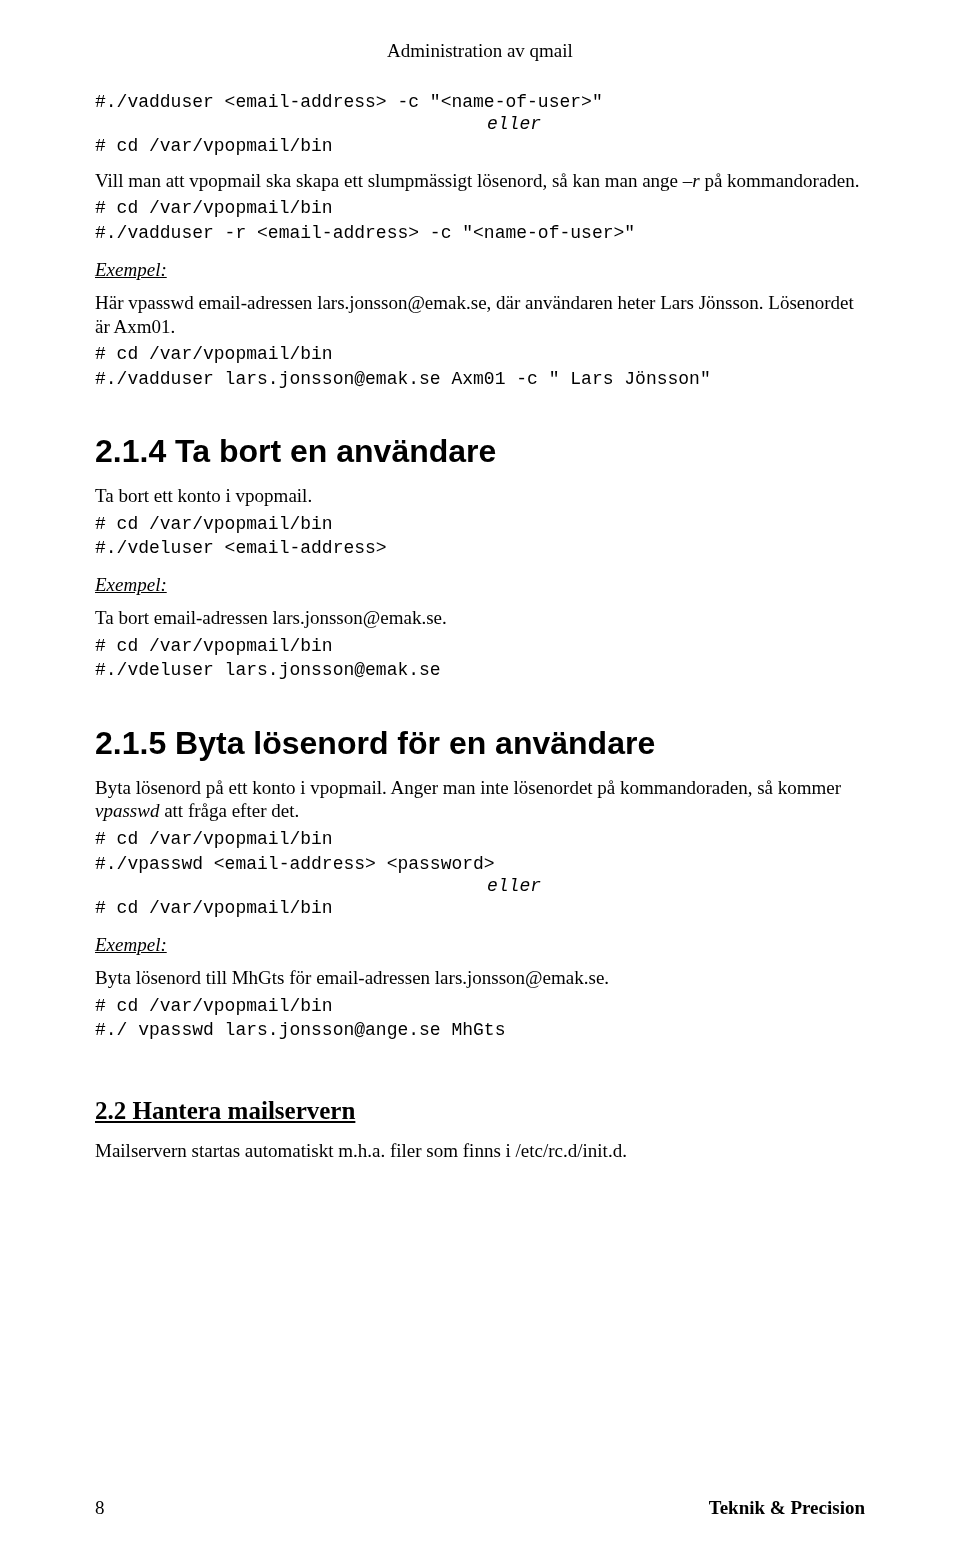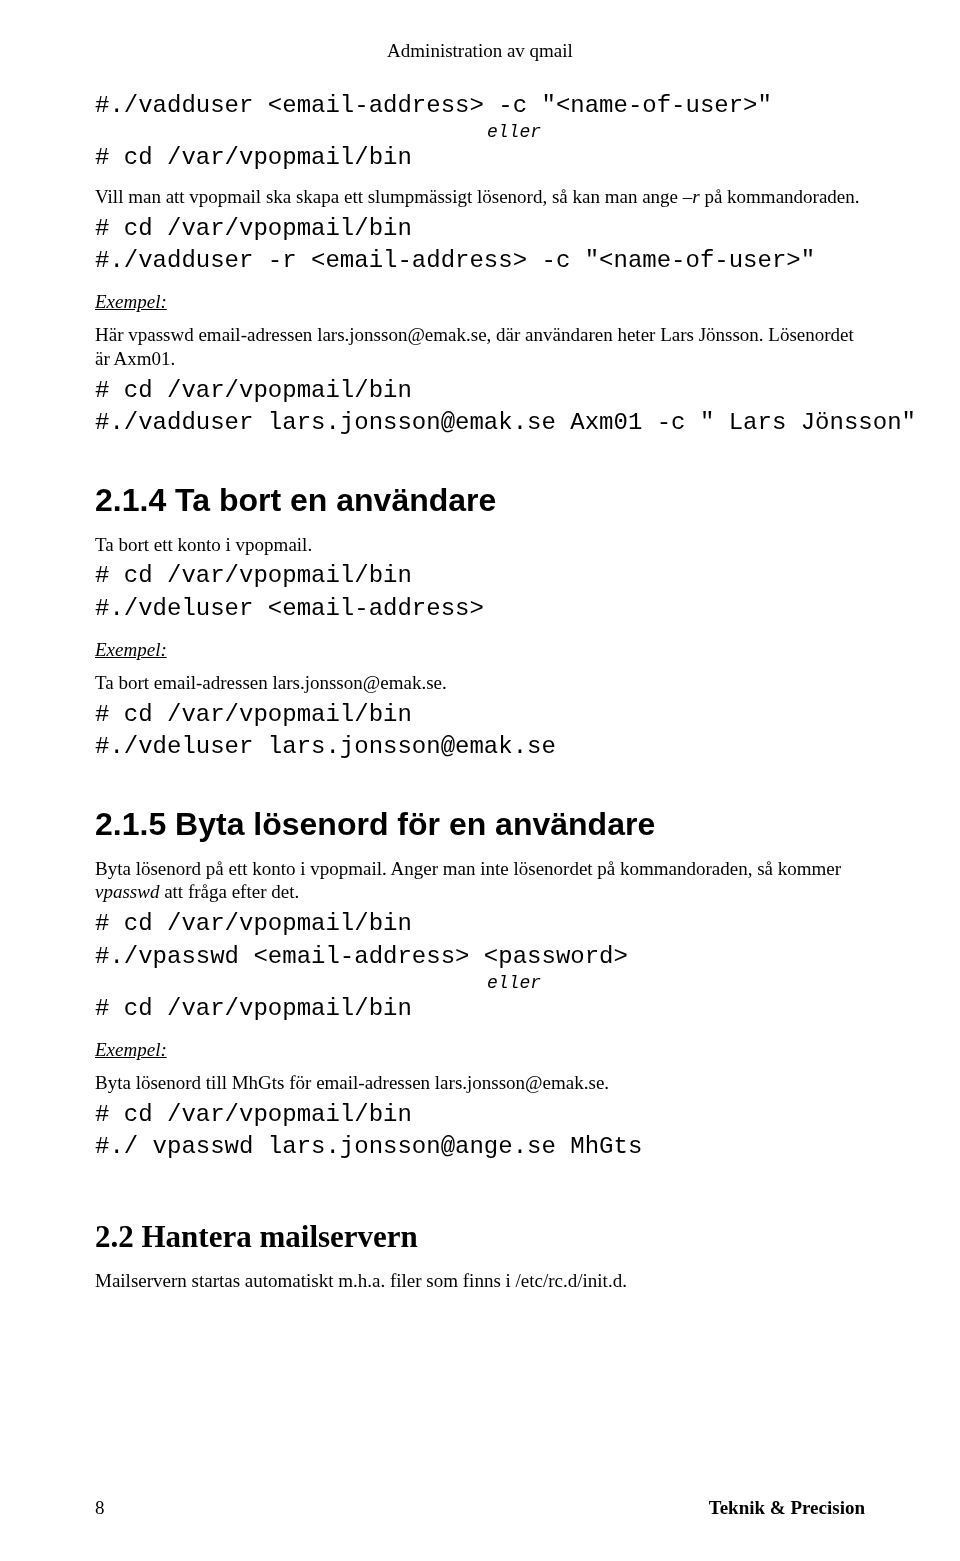--- a/index.html
+++ b/index.html
@@ -17,21 +17,21 @@
     box-sizing: border-box;
     position: relative;
   }
   .page-header {
     text-align: center;
     font-size: 19px;
     margin-bottom: 28px;
   }
   .code {
     font-family: "Courier New", Courier, monospace;
-    font-size: 24px;
+    font-size: 18px;
     white-space: pre;
     line-height: 1.35;
   }
   .eller {
     font-family: "Courier New", Courier, monospace;
     font-size: 18px;
     font-style: italic;
     padding-left: 6.3ch;
     text-align: center;
   }
@@ -47,23 +47,24 @@
     margin: 14px 0 10px 0;
   }
   h2.subhead {
     font-family: Arial, Helvetica, sans-serif;
     font-size: 32px;
     font-weight: bold;
     margin: 42px 0 14px 0;
   }
   h1.section-major {
     font-family: "Times New Roman", Times, serif;
-    font-size: 31px;
+    font-size: 25px;
     font-weight: bold;
     margin: 55px 0 14px 0;
+    text-decoration: underline;
   }
   .footer {
     position: absolute;
     bottom: 42px;
     left: 95px;
     right: 95px;
     display: flex;
     justify-content: space-between;
     font-size: 19px;
   }

